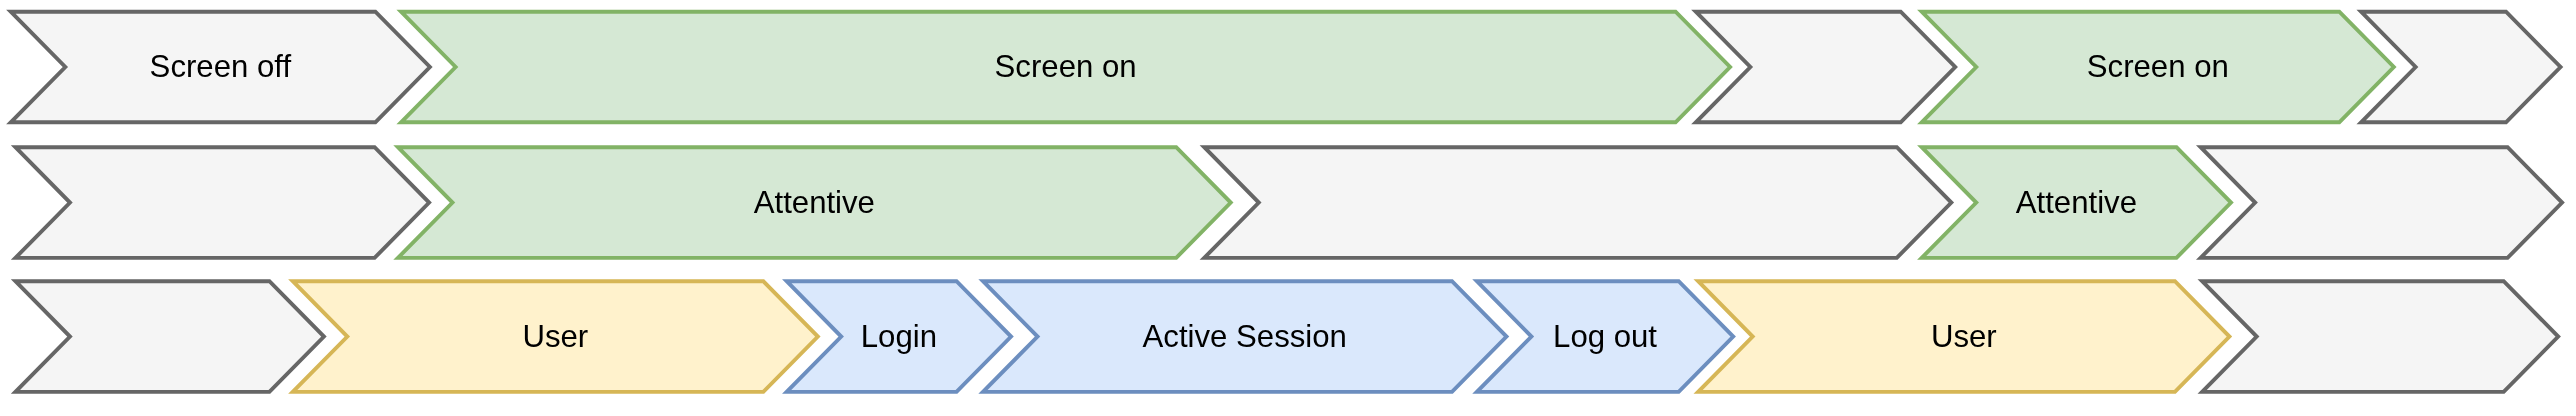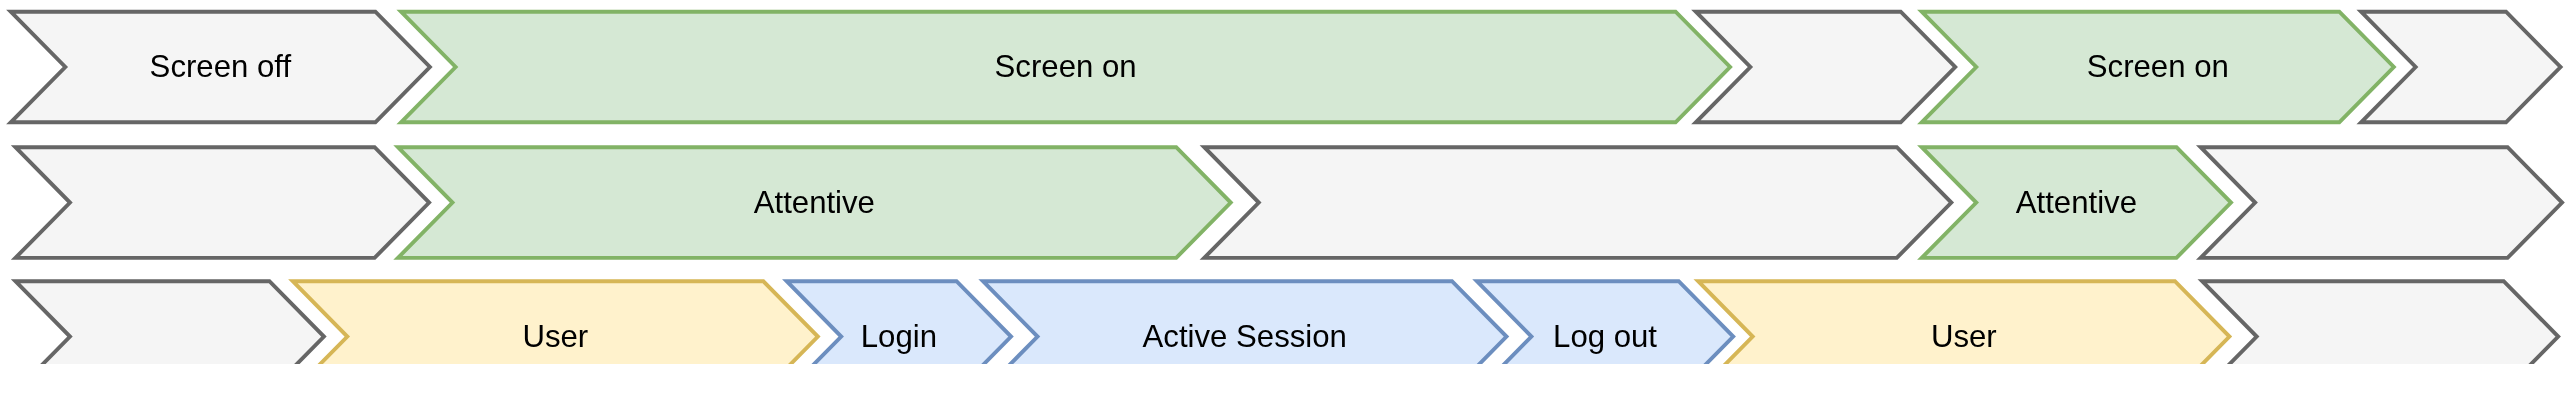--- a/index.html
+++ b/index.html
@@ -1,19 +1,19 @@
 <!DOCTYPE html>
 <html style="font-size:12.5px"><head>
 <meta charset="utf-8">
 <style>
   html, body { margin: 0; padding: 0; background: #ffffff; }
   .canvas {
     position: relative;
     width: 2576px;
-    height: 364px;
+    height: 416px;
     background: #ffffff;
     overflow: hidden;
   }
   .canvas svg { display: block; position: absolute; left: 0; top: 0; }
   .seg-label {
     font-family: "Liberation Sans", "DejaVu Sans", sans-serif;
     fill: #000000;
   }
 </style>
 </head>

